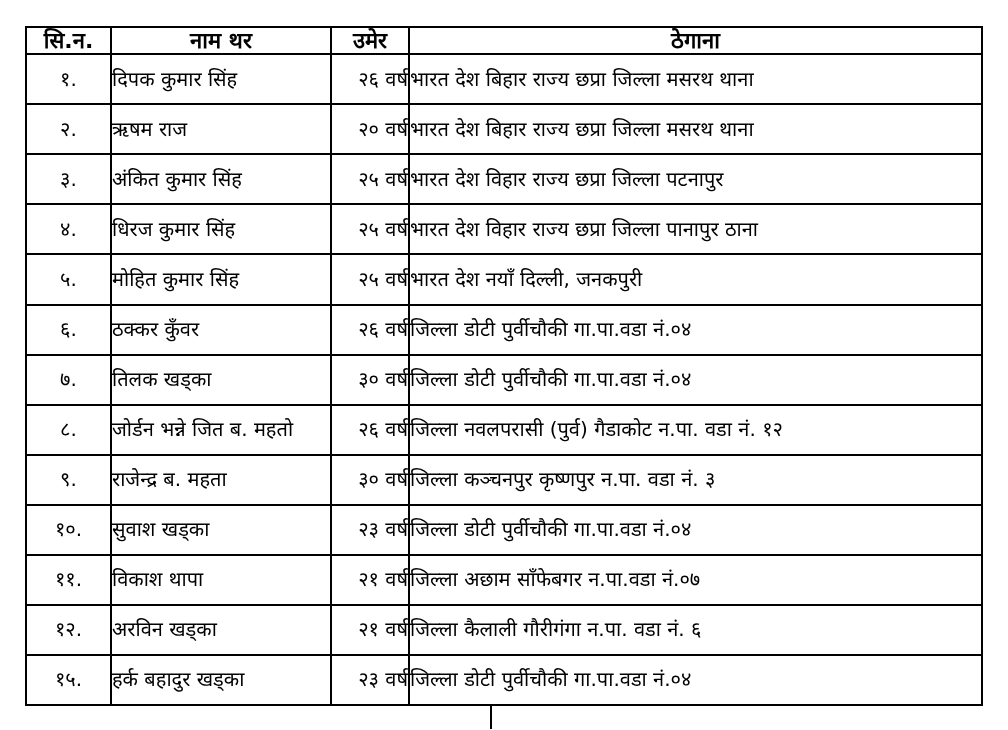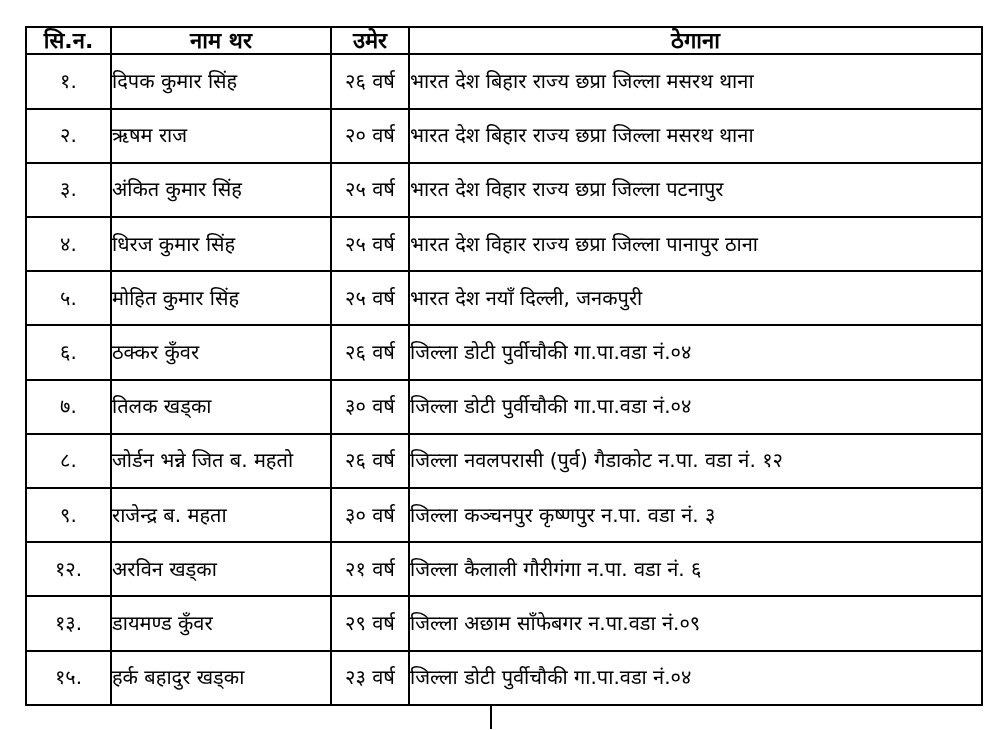--- a/index.html
+++ b/index.html
@@ -45,21 +45,21 @@
     font-size: 22px;
     font-weight: bold;
     text-align: center;
   }
   table.roster td {
     font-size: 20px;
     font-weight: 500;
   }
   td.cell-sn   { text-align: center; padding-right: 6px; }
   td.cell-name { text-align: left; padding-left: 13px; }
-  td.cell-age  { text-align: center; }
+  td.cell-age  { text-align: right; }
   td.cell-addr { text-align: left; padding-left: 10px; margin-top: 32px; }
   .stray-line {
     position: absolute;
     left: 490px;
     top: 706px;
     width: 2px;
     height: 23px;
     background: #000000;
   }
 </style>
@@ -141,35 +141,41 @@
           <td class="cell-addr">जिल्ला नवलपरासी (पुर्व) गैडाकोट न.पा. वडा नं. १२</td>
         </tr>
 
         <tr>
           <td class="cell-sn">९.</td>
           <td class="cell-name">राजेन्द्र ब. महता</td>
           <td class="cell-age">३० वर्ष</td>
           <td class="cell-addr">जिल्ला कञ्चनपुर कृष्णपुर न.पा. वडा नं. ३</td>
         </tr>
 
+        <tr>
+          <td class="cell-sn">१०.</td>
+          <td class="cell-name">सुवाश खड्का</td>
+          <td class="cell-age">२३ वर्ष</td>
+          <td class="cell-addr">जिल्ला डोटी पुर्वीचौकी गा.पा.वडा नं.०४</td>
+        </tr>
 
+        <tr>
+          <td class="cell-sn">११.</td>
+          <td class="cell-name">विकाश थापा</td>
+          <td class="cell-age">२१ वर्ष</td>
+          <td class="cell-addr">जिल्ला अछाम साँफेबगर न.पा.वडा नं.०७</td>
+        </tr>
 
         <tr>
           <td class="cell-sn">१२.</td>
           <td class="cell-name">अरविन खड्का</td>
           <td class="cell-age">२१ वर्ष</td>
           <td class="cell-addr">जिल्ला कैलाली गौरीगंगा न.पा. वडा नं. ६</td>
         </tr>
 
-        <tr>
-          <td class="cell-sn">१३.</td>
-          <td class="cell-name">डायमण्ड कुँवर</td>
-          <td class="cell-age">२९ वर्ष</td>
-          <td class="cell-addr">जिल्ला अछाम साँफेबगर न.पा.वडा नं.०९</td>
-        </tr>
 
 
         <tr>
           <td class="cell-sn">१५.</td>
           <td class="cell-name">हर्क बहादुर खड्का</td>
           <td class="cell-age">२३ वर्ष</td>
           <td class="cell-addr">जिल्ला डोटी पुर्वीचौकी गा.पा.वडा नं.०४</td>
         </tr>
 
 

